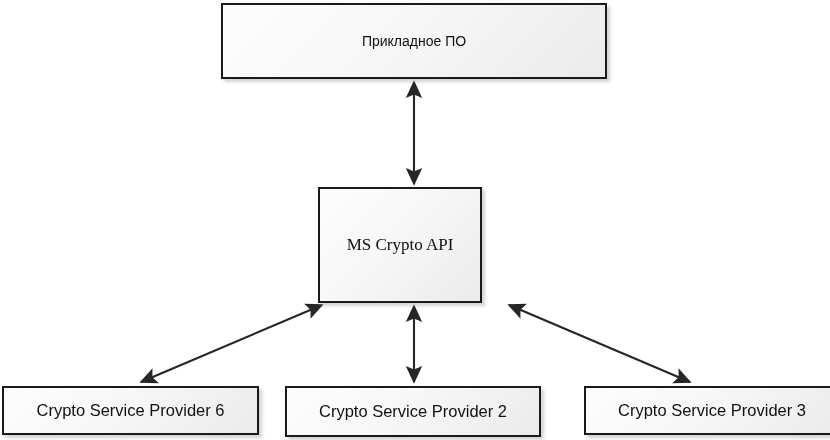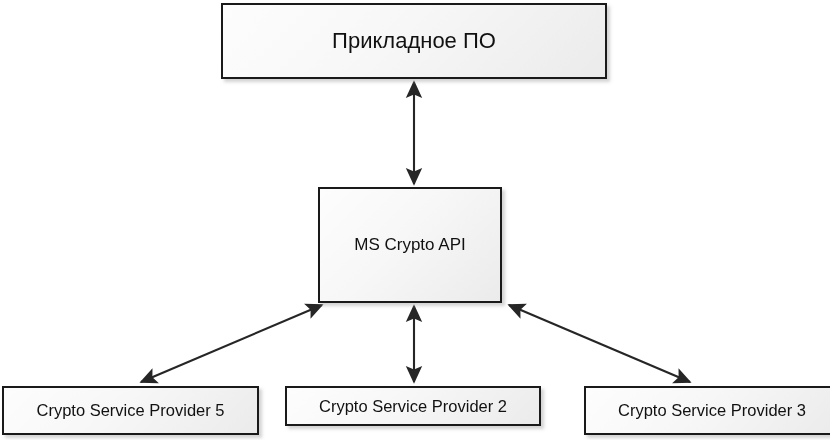--- a/index.html
+++ b/index.html
@@ -41,39 +41,40 @@
     text-align: center;
     line-height: 1.15;
     white-space: nowrap;
   }
   #node-app {
     left: 221px;
     top: 3px;
     width: 386px;
     height: 76px;
   }
-  #node-app .node-label { font-size: 22px; }
+  #node-app .node-label { font-size: 14px; }
   #node-api {
     left: 318px;
     top: 187px;
-    width: 184px;
+    width: 164px;
     height: 116px;
+    font-family: Liberation Serif, serif;
   }
   #node-api .node-label { font-size: 17px; }
   #node-csp1 {
     left: 2px;
     top: 386px;
     width: 257px;
     height: 49px;
   }
   #node-csp2 {
     left: 285px;
     top: 386px;
     width: 256px;
-    height: 40px;
+    height: 51px;
   }
   #node-csp3 {
     left: 568px;
     top: 386px;
     width: 256px;
     height: 49px;
     margin-left: 16px;
   }
   #node-csp1 .node-label,
   #node-csp2 .node-label,
@@ -104,21 +105,21 @@
 
   <div class="node" id="node-app">
     <span class="node-label">Прикладное ПО</span>
   </div>
 
   <div class="node" id="node-api">
     <span class="node-label">MS Crypto API</span>
   </div>
 
   <div class="node" id="node-csp1">
-    <span class="node-label">Crypto Service Provider 5</span>
+    <span class="node-label">Crypto Service Provider 6</span>
   </div>
 
   <div class="node" id="node-csp2">
     <span class="node-label">Crypto Service Provider 2</span>
   </div>
 
   <div class="node" id="node-csp3">
     <span class="node-label">Crypto Service Provider 3</span>
   </div>
 

